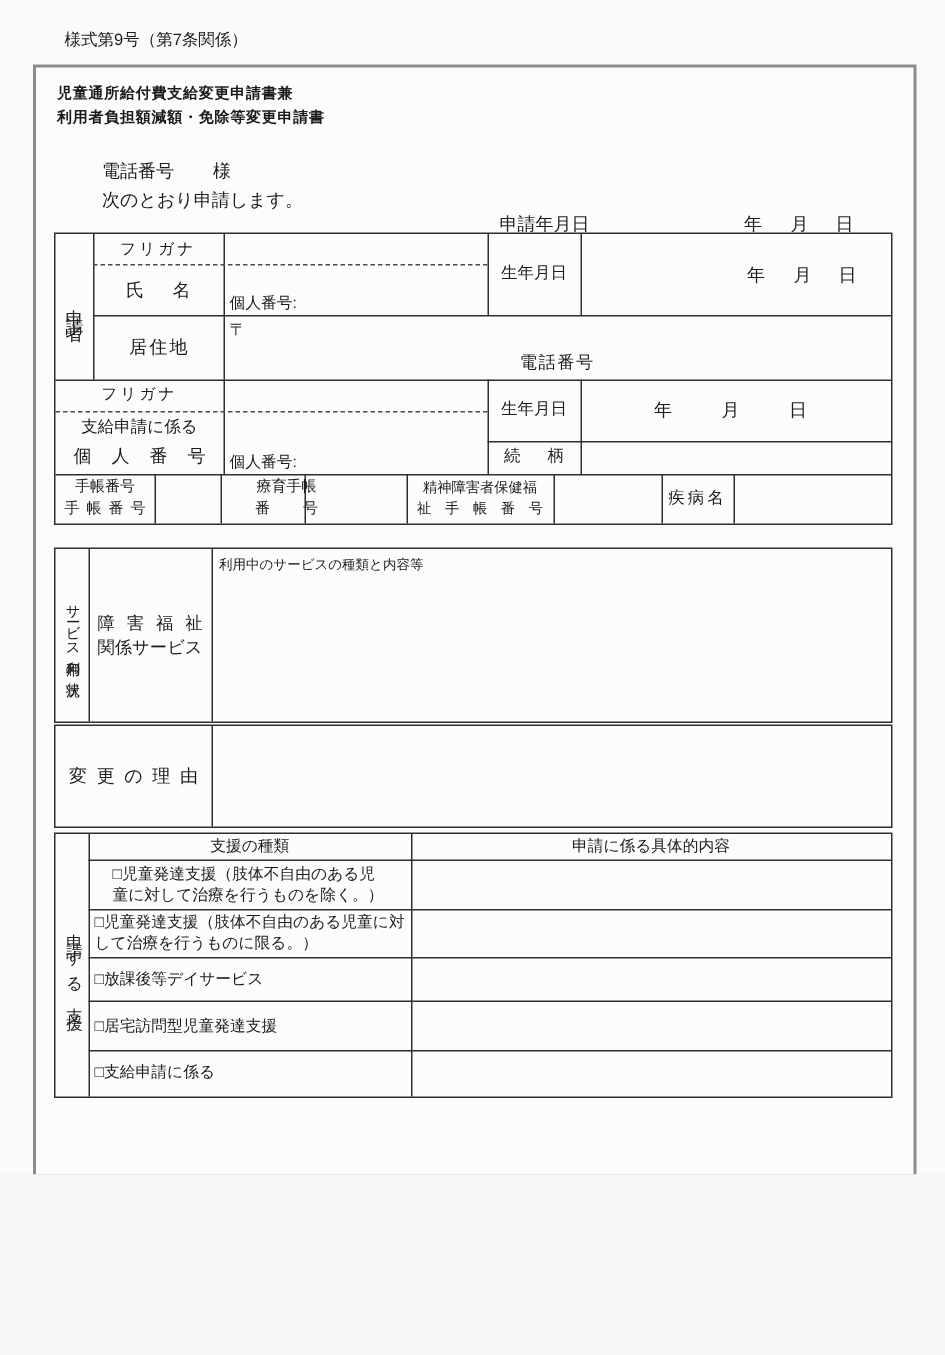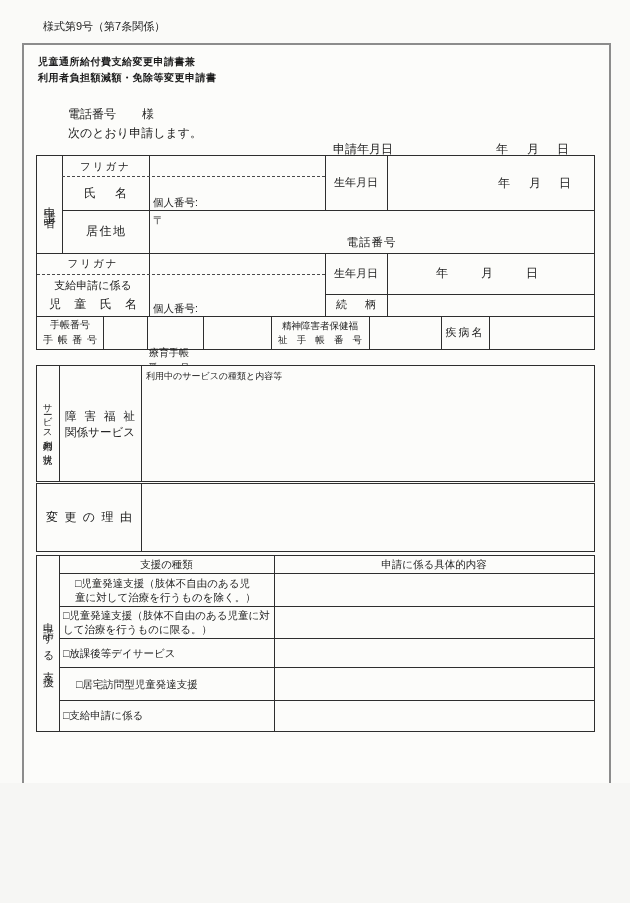--- a/index.html
+++ b/index.html
@@ -89,41 +89,41 @@
     </div>
     <div class="lbl left" style="left:116px;top:58px;width:20px;height:14px;font-size:11px;">〒</div>
     <div class="field" style="left:113px;top:55px;width:443px;height:24px;"></div>
     <div class="lbl" style="left:112px;top:64px;width:445px;height:30px;font-size:11.5px;letter-spacing:1px;align-items:flex-end;">電話番号</div>
     <div class="field" style="left:420px;top:80px;width:136px;height:16px;"></div>
 
     <div class="lbl" style="left:0;top:97px;width:112px;height:21px;font-size:10.5px;letter-spacing:2px;">フリガナ</div>
     <div class="field" style="left:113px;top:98px;width:174px;height:19px;"></div>
     <div class="lbl" style="left:0;top:120px;width:112px;height:19px;font-size:11px;">支給申請に係る</div>
     <div class="lbl" style="left:0;top:139px;width:112px;height:19px;padding:0 12px;box-sizing:border-box;font-size:12px;">
-      <span class="just">児童氏名</span>
+      <span class="just">個人番号</span>
     </div>
     <div class="field" style="left:113px;top:119px;width:174px;height:26px;"></div>
     <div class="lbl left" style="left:116px;top:145px;width:160px;height:14px;font-size:10.5px;">個人番号:</div>
     <div class="field" style="left:172px;top:145px;width:114px;height:14px;"></div>
     <div class="lbl" style="left:288px;top:97px;width:62px;height:41px;font-size:11px;">生年月日</div>
     <div class="field" style="left:351px;top:98px;width:205px;height:39px;"></div>
     <div class="lbl" style="left:398px;top:97px;width:14px;height:41px;font-size:12px;">年</div>
     <div class="lbl" style="left:443px;top:97px;width:14px;height:41px;font-size:12px;">月</div>
     <div class="lbl" style="left:488px;top:97px;width:14px;height:41px;font-size:12px;">日</div>
     <div class="lbl" style="left:288px;top:138px;width:62px;height:22px;padding:0 11px;box-sizing:border-box;font-size:11px;">
       <span class="just">続柄</span>
     </div>
     <div class="field" style="left:351px;top:139px;width:205px;height:20px;"></div>
 
     <div class="lbl col" style="left:0;top:160px;width:66px;height:33px;padding:0 6px;box-sizing:border-box;font-size:10px;gap:3px;">
       <span>手帳番号</span>
       <span class="just">手帳番号</span>
     </div>
     <div class="field" style="left:67px;top:161px;width:43px;height:31px;"></div>
-    <div class="lbl col" style="left:104px;top:160px;width:56px;height:33px;padding:13px 7px;box-sizing:border-box;font-size:10px;gap:3px;margin-top:28px;">
+    <div class="lbl col" style="left:126px;top:160px;width:56px;height:33px;padding:13px 7px;box-sizing:border-box;font-size:10px;gap:3px;">
       <span>療育手帳</span>
       <span class="just">番号</span>
     </div>
     <div class="field" style="left:167px;top:161px;width:67px;height:31px;"></div>
     <div class="lbl col" style="left:234px;top:160px;width:98px;height:33px;padding:0 7px;box-sizing:border-box;font-size:9.5px;gap:3px;">
       <span>精神障害者保健福</span>
       <span class="just">祉手帳番号</span>
     </div>
     <div class="field" style="left:333px;top:161px;width:71px;height:31px;"></div>
     <div class="lbl" style="left:404px;top:160px;width:48px;height:33px;font-size:11px;letter-spacing:2px;">疾病名</div>
@@ -165,20 +165,20 @@
 
     <div class="lbl left wrap" style="left:22px;top:17px;width:215px;height:33px;padding:0 16px;box-sizing:border-box;font-size:10.5px;line-height:14px;">□児童発達支援（肢体不自由のある児童に対して治療を行うものを除く。）</div>
     <div class="field" style="left:238px;top:18px;width:318px;height:31px;"></div>
 
     <div class="lbl left wrap" style="left:22px;top:50px;width:215px;height:32px;padding:0 4px;box-sizing:border-box;font-size:10.5px;line-height:14px;">□児童発達支援（肢体不自由のある児童に対して治療を行うものに限る。）</div>
     <div class="field" style="left:238px;top:51px;width:318px;height:30px;"></div>
 
     <div class="lbl left wrap" style="left:22px;top:82px;width:215px;height:29px;padding:0 4px;box-sizing:border-box;font-size:10.5px;line-height:14px;">□放課後等デイサービス</div>
     <div class="field" style="left:238px;top:83px;width:318px;height:27px;"></div>
 
-    <div class="lbl left wrap" style="left:22px;top:111px;width:215px;height:33px;padding:0 17px;box-sizing:border-box;font-size:10.5px;line-height:14px;">□居宅訪問型児童発達支援</div>
+    <div class="lbl left wrap" style="left:22px;top:111px;width:215px;height:33px;padding:0 4px;box-sizing:border-box;font-size:10.5px;line-height:14px;">□居宅訪問型児童発達支援</div>
     <div class="field" style="left:238px;top:112px;width:318px;height:31px;"></div>
 
     <div class="lbl left wrap" style="left:22px;top:144px;width:215px;height:30px;padding:0 4px;box-sizing:border-box;font-size:10.5px;line-height:14px;">□支給申請に係る</div>
     <div class="field" style="left:238px;top:145px;width:318px;height:29px;"></div>
   </div>
 
 </div>
 
 </body></html>

